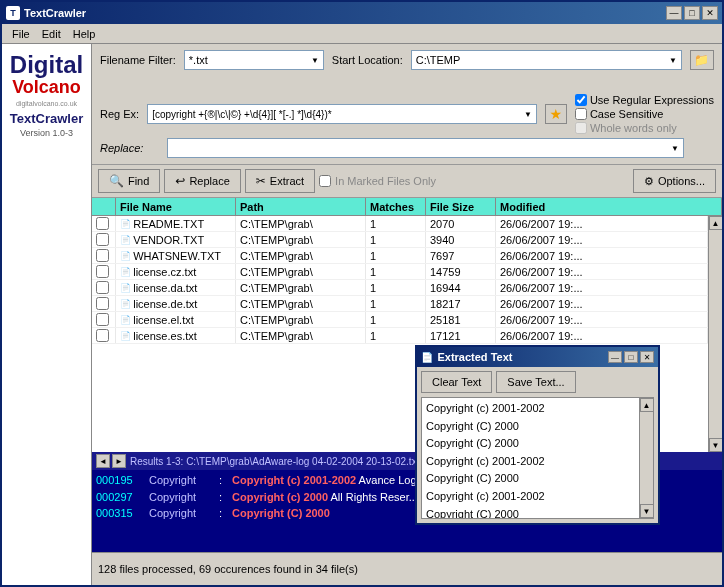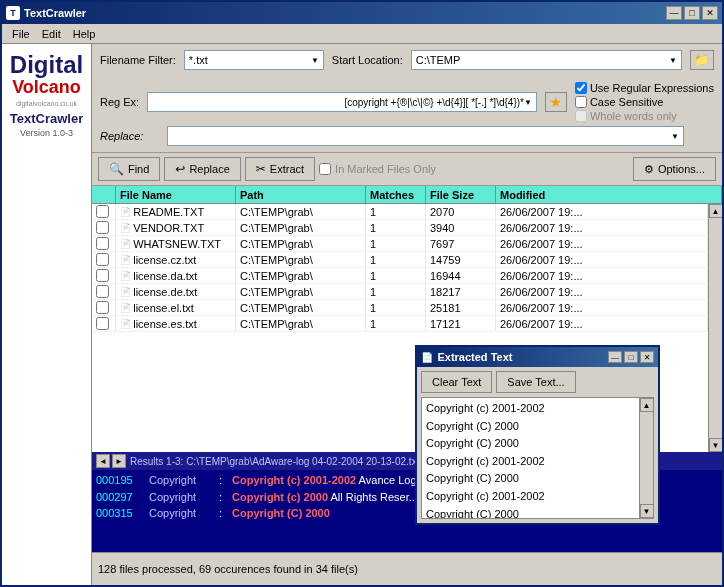--- a/index.html
+++ b/index.html
@@ -29,30 +29,30 @@
     .logo-url { font-size: 7px; color: #888; margin-top: 2px; }
     .logo-textcrawler { font-size: 13px; font-weight: bold; color: #1a1a6b; margin-top: 4px; }
     .logo-version { font-size: 9px; color: #555; margin-top: 2px; }
     
     
     .right-panel { flex: 1; display: flex; flex-direction: column; }
     
     
     .controls-area { background: #d4d0c8; padding: 6px 8px; border-bottom: 1px solid #999; flex-shrink: 0; }
     
-    .filter-row { display: flex; align-items: center; gap: 8px; margin-bottom: 12px; }
+    .filter-row { display: flex; align-items: center; gap: 8px; margin-bottom: 24px; }
     .label { color: #000; font-size: 11px; white-space: nowrap; }
     .dropdown { height: 20px; border: 1px solid #7f9db9; background: white; font-size: 11px; display: flex; align-items: center; justify-content: space-between; padding: 0 4px; cursor: pointer; }
     .dropdown-arrow { font-size: 8px; }
     .filename-dropdown { width: 140px; }
     .location-dropdown { width: 200px; flex: 1; }
     .folder-btn { width: 24px; height: 20px; background: #d4d0c8; border: 1px solid #888; display: flex; align-items: center; justify-content: center; cursor: pointer; font-size: 12px; }
     
     .regex-row { display: flex; align-items: center; gap: 8px; margin-bottom: 4px; }
-    .regex-dropdown { flex: 1; height: 20px; border: 1px solid #7f9db9; background: white; font-size: 11px; padding: 0 4px; display: flex; align-items: center; justify-content: flex-end; }
+    .regex-dropdown { flex: 1; height: 20px; border: 1px solid #7f9db9; background: white; font-size: 11px; padding: 0 4px; display: flex; align-items: center; justify-content: space-between; }
     .star-btn { width: 22px; height: 20px; background: #d4d0c8; border: 1px solid #888; display: flex; align-items: center; justify-content: center; cursor: pointer; font-size: 14px; color: #f0a000; }
     .checkboxes { display: flex; flex-direction: column; gap: 2px; }
     .checkbox-row { display: flex; align-items: center; gap: 3px; font-size: 11px; }
     .checkbox-row input { width: 12px; height: 12px; }
     
     .replace-row { display: flex; align-items: center; gap: 8px; font-style: italic; }
     
     
     .toolbar { background: #d4d0c8; padding: 4px 6px; border-bottom: 1px solid #999; display: flex; align-items: center; gap: 4px; flex-shrink: 0; }
     .toolbar-btn { height: 24px; padding: 0 10px; background: #d4d0c8; border: 1px solid #888; display: flex; align-items: center; gap: 4px; cursor: pointer; font-size: 11px; }

